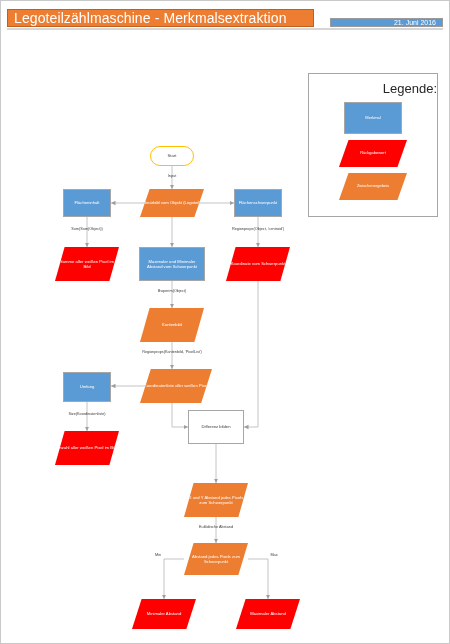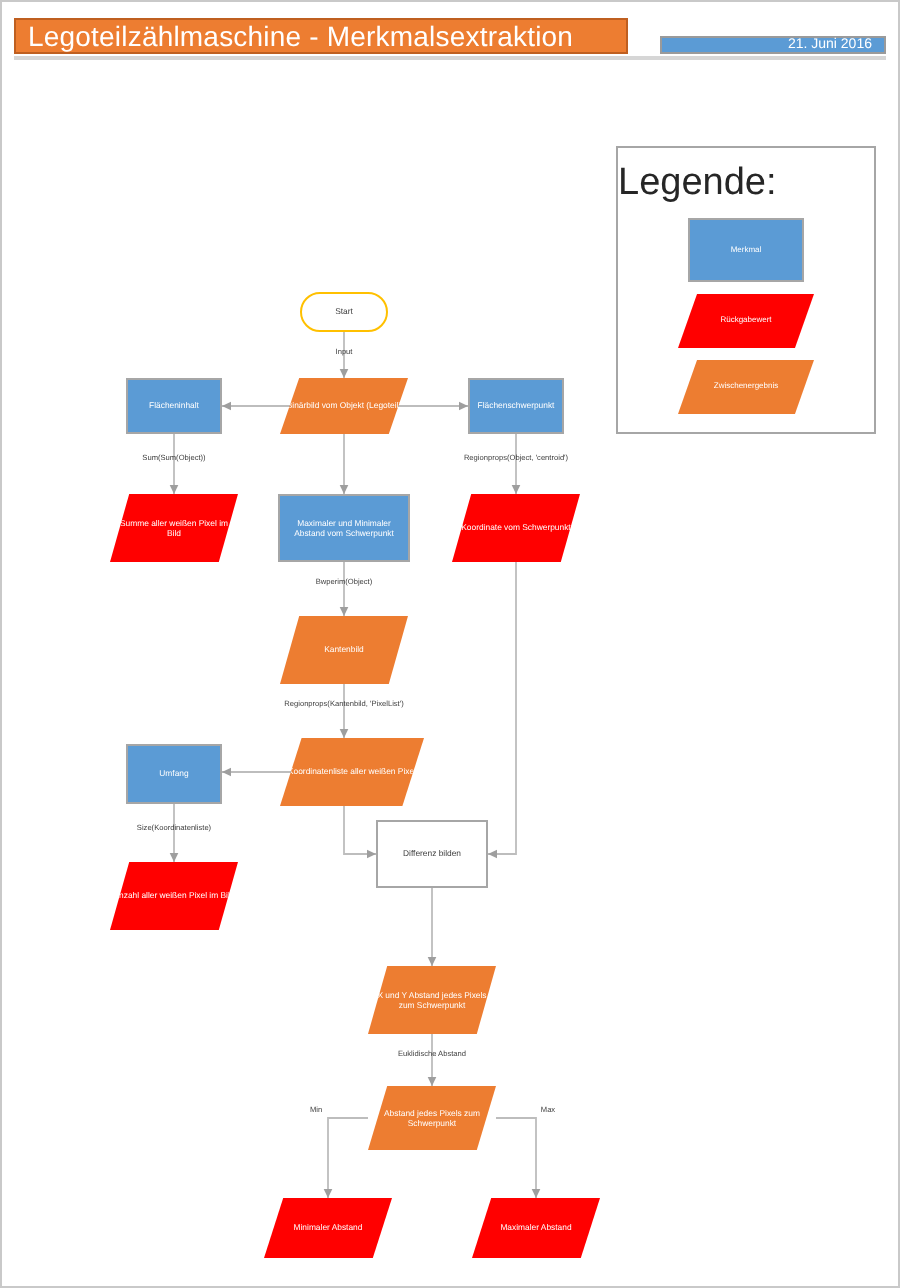--- a/index.html
+++ b/index.html
@@ -24,21 +24,21 @@
     color:#ffffff;font-size:7px;
   }
   .header-rule{position:absolute;left:6px;top:27px;right:6px;height:2px;background:#d6d6d6;}
 
   
   .legend{
     position:absolute;left:307px;top:72px;width:128px;height:142px;
     border:1px solid #a6a6a6;background:#ffffff;
   }
   .legend-title{
-    text-align:left;margin-top:7px;font-size:19px;color:#262626;font-weight:normal;
+    text-align:right;margin-top:7px;font-size:13px;color:#262626;font-weight:normal;
   }
   .legend-row{display:flex;justify-content:center;margin-top:6px;}
   .lg-rect{
     width:56px;height:30px;background:#5B9BD5;border:1px solid #a6a6a6;
     display:flex;align-items:center;justify-content:center;
     color:#ffffff;font-size:4px;text-align:center;line-height:1.15;
   }
   .lg-par{
     width:68px;height:27px;
     display:flex;align-items:center;justify-content:center;

